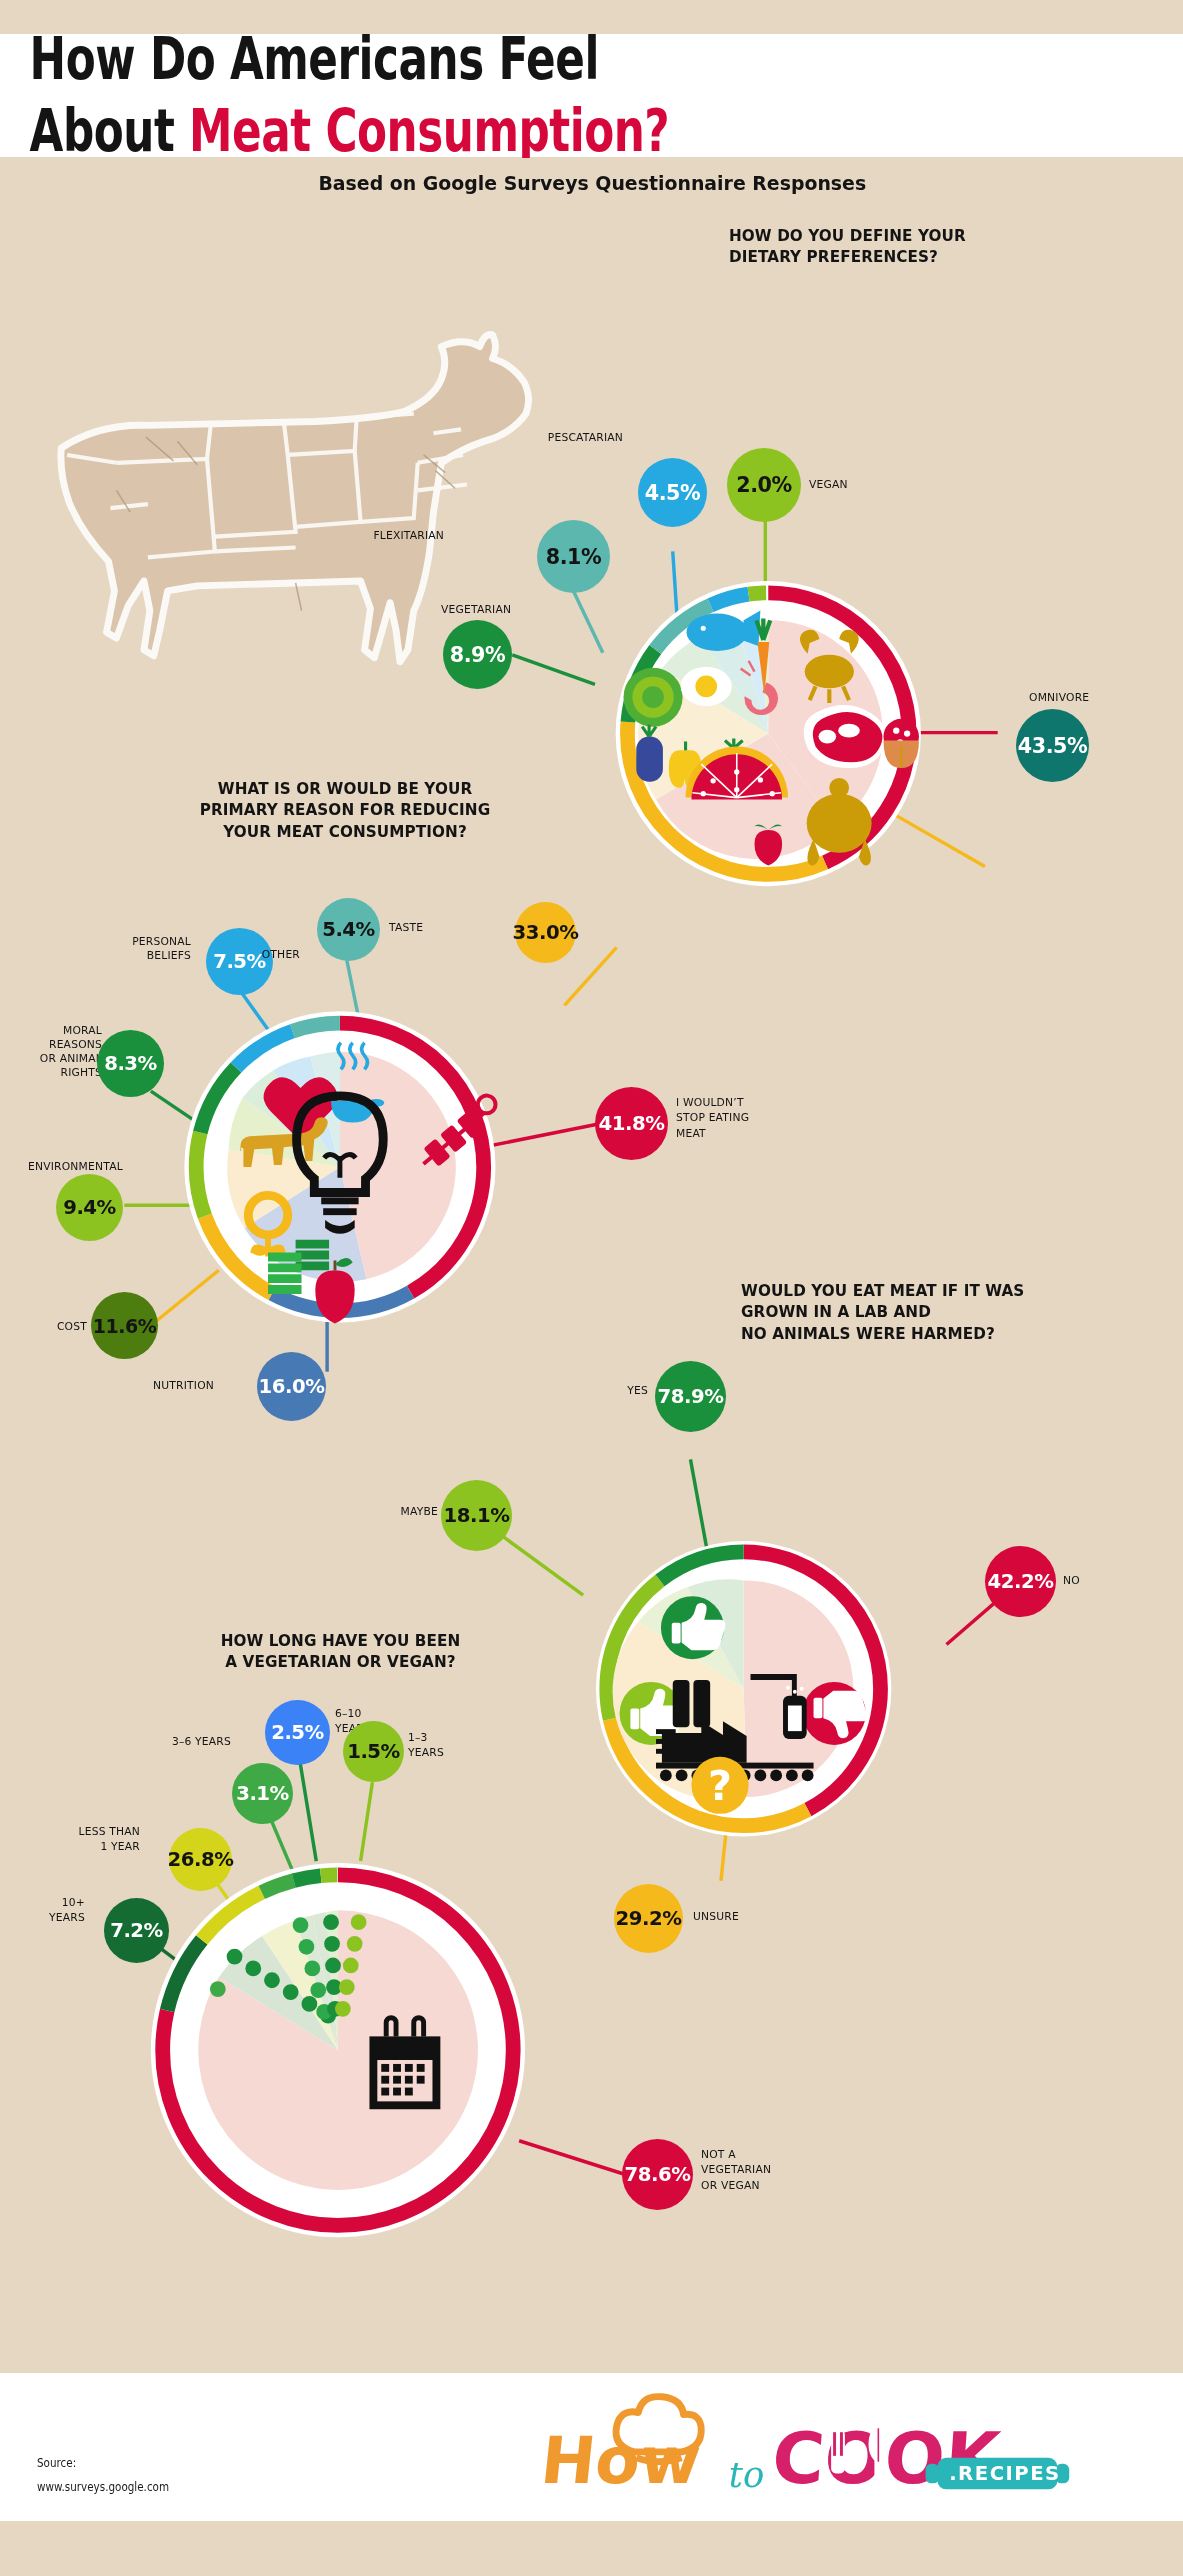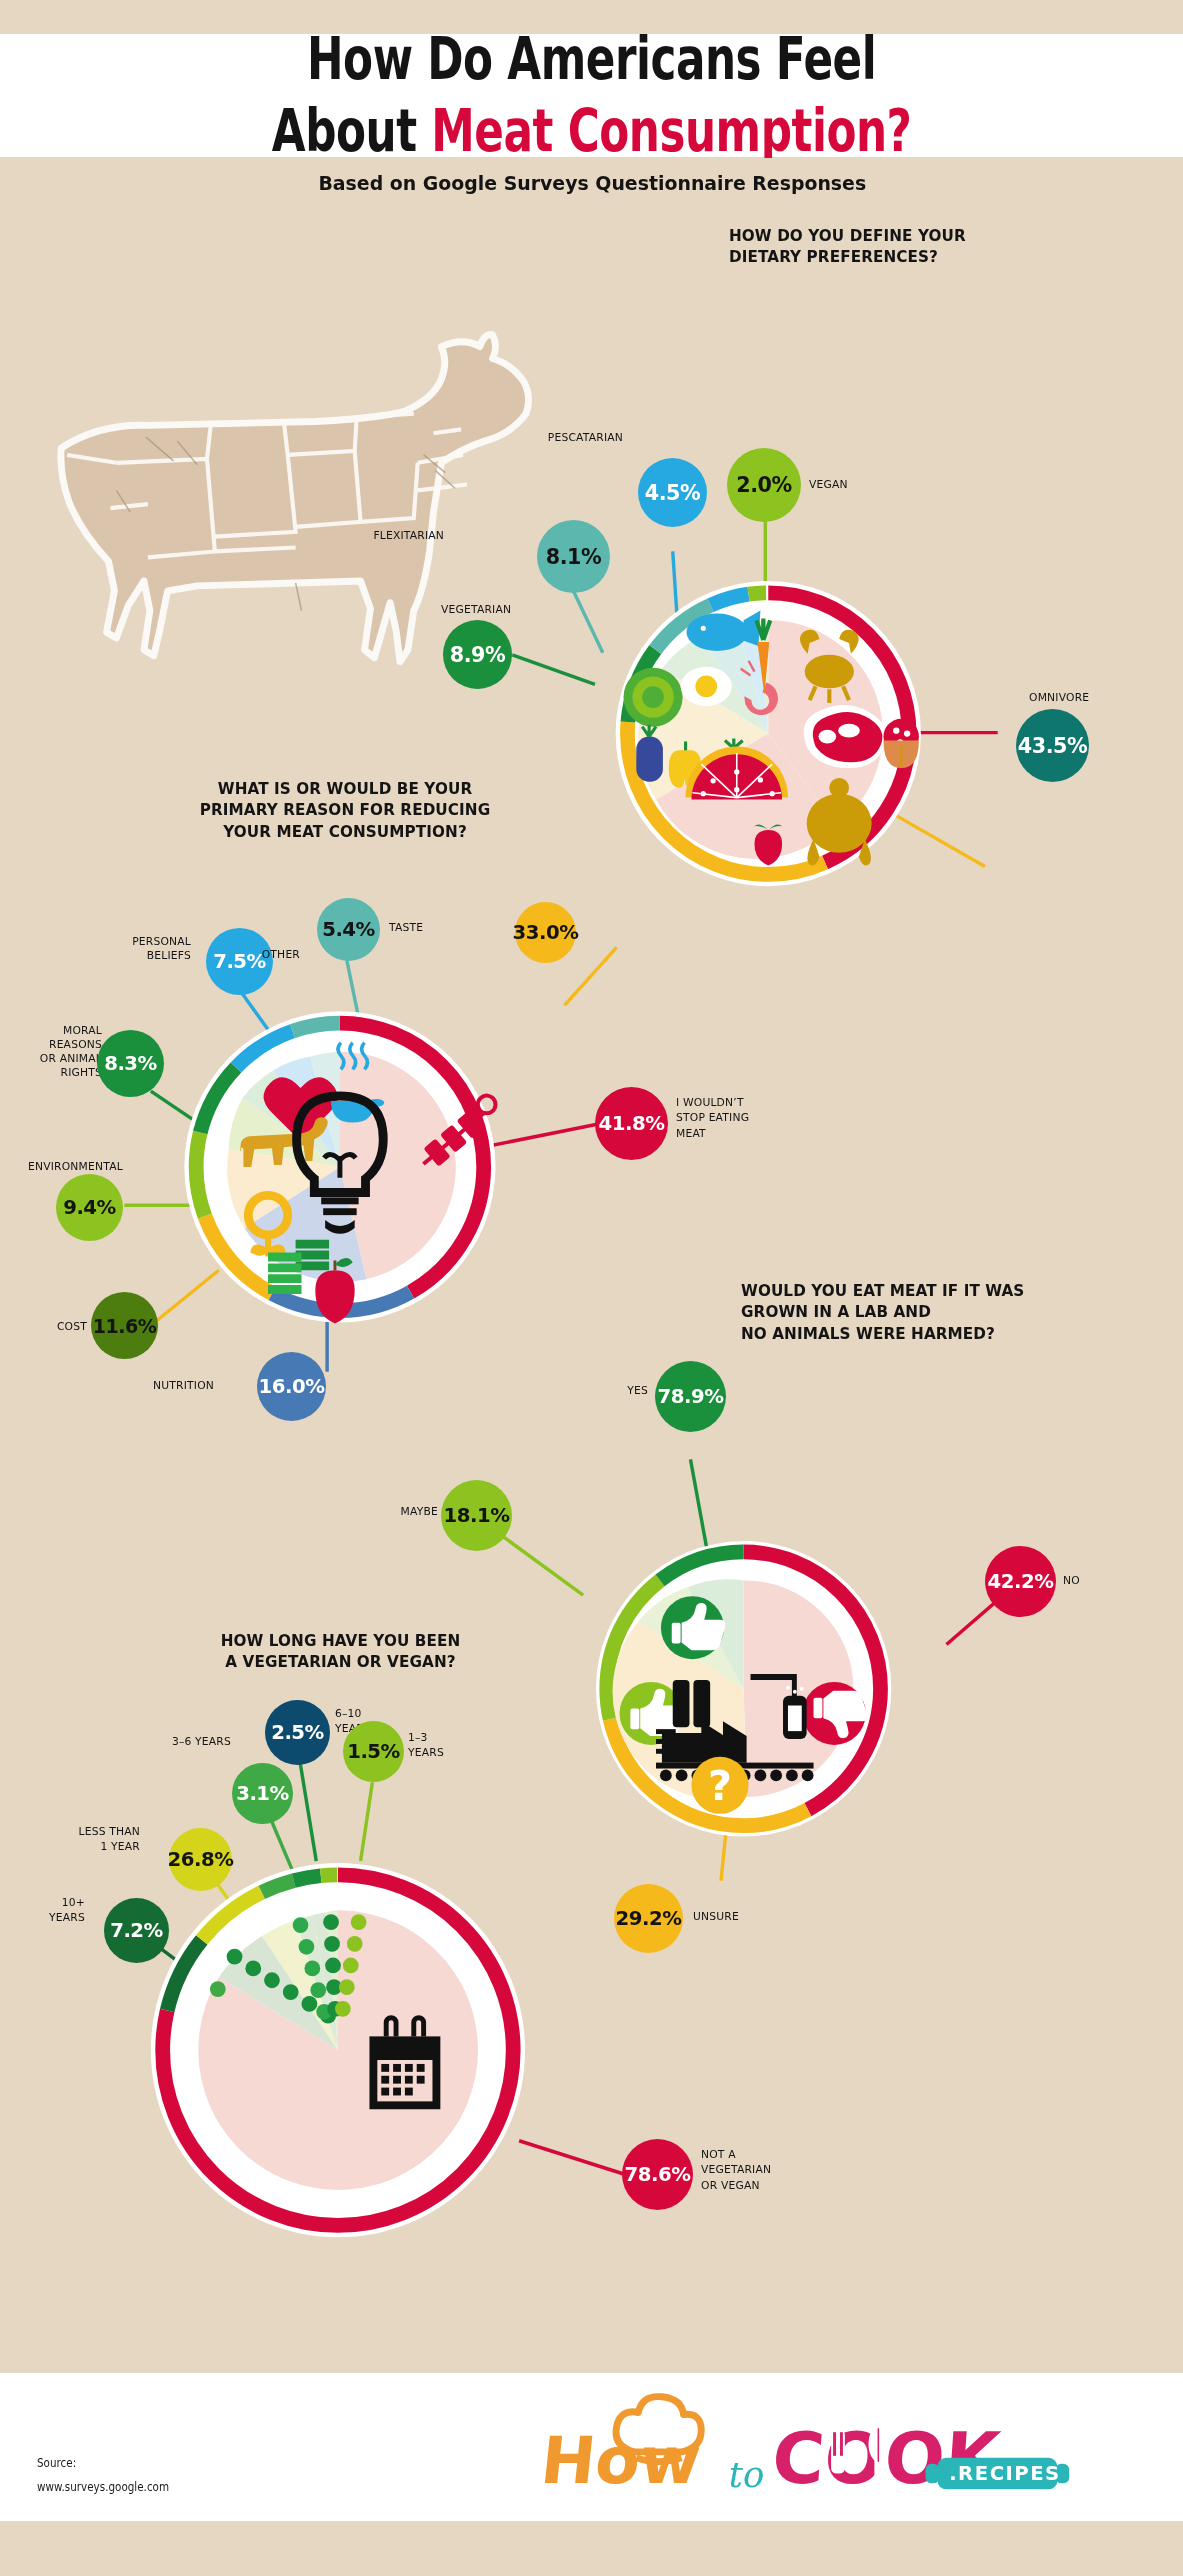--- a/index.html
+++ b/index.html
@@ -7,21 +7,21 @@
     width:1184px;height:2576px;
     background:#e6d7c3;
     font-family:"Liberation Sans", sans-serif;
     overflow:hidden;
     position:relative;
   }
   .band-top{position:absolute;left:0;top:0;width:1184px;height:34px;background:#e6d7c3;}
   .header{
     position:absolute;left:0;top:34px;width:1184px;height:123px;
     background:#ffffff;display:flex;flex-direction:column;
-    align-items:center;justify-content:center;
+    justify-content:center;
   }
   .title-l1,.title-l2{
     font-family:"DejaVu Sans", sans-serif;
     font-weight:bold;
     font-size:46px;
     letter-spacing:-0.5px;
     line-height:1.05;
     color:#141414;
     transform:scaleY(1.28) scaleX(0.95);
     white-space:nowrap;
@@ -597,21 +597,21 @@
 
 <div class="bub" style="left:985px;top:1546px;width:71px;height:71px;background:#d6083b;color:#ffffff;font-size:19.7px;">42.2%</div>
 <div class="lbl l" style="left:1063px;top:1574px;width:79px;">NO</div>
 
 <div class="lbl r" style="left:335px;top:1505px;width:103px;">MAYBE</div>
 <div class="bub" style="left:441px;top:1480px;width:71px;height:71px;background:#8dc320;color:#141414;font-size:19.7px;">18.1%</div>
 
 <div class="bub" style="left:614px;top:1884px;width:69px;height:69px;background:#f5b91b;color:#141414;font-size:19.7px;">29.2%</div>
 <div class="lbl l" style="left:693px;top:1910px;width:98px;">UNSURE</div>
 
-<div class="bub" style="left:265px;top:1700px;width:65px;height:65px;background:#0c4a6e;color:#ffffff;font-size:19.7px;">2.5%</div>
+<div class="bub" style="left:265px;top:1700px;width:65px;height:65px;background:#3b82f6;color:#ffffff;font-size:19.7px;">2.5%</div>
 <div class="lbl l" style="left:335px;top:1707px;width:89px;line-height:1.3;">
   <div>6–10</div>
   <div>YEARS</div>
 </div>
 
 <div class="lbl r" style="left:108px;top:1735px;width:123px;">3–6 YEARS</div>
 <div class="bub" style="left:232px;top:1763px;width:61px;height:61px;background:#3faa45;color:#ffffff;font-size:19.7px;">3.1%</div>
 
 <div class="bub" style="left:343px;top:1721px;width:61px;height:61px;background:#8dc320;color:#141414;font-size:19.7px;">1.5%</div>
 <div class="lbl l" style="left:408px;top:1731px;width:79px;line-height:1.3;">

